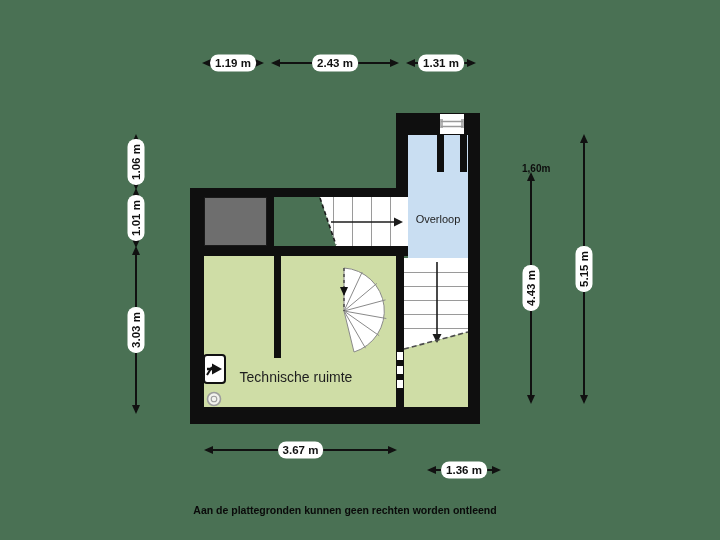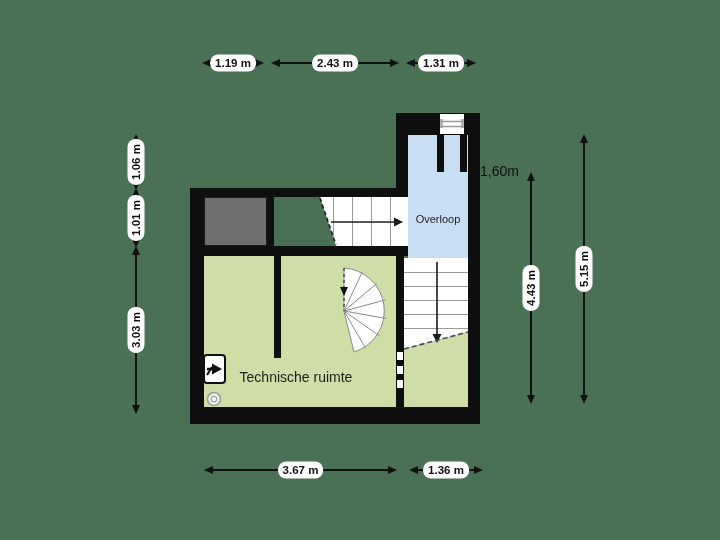--- a/index.html
+++ b/index.html
@@ -27,21 +27,21 @@
   .dim-v .ah-b{position:absolute; bottom:-1px; left:4px; width:0; height:0;
     border-left:4px solid transparent; border-right:4px solid transparent; border-top:9px solid #111;}
   .dim-label{position:absolute; left:50%; top:50%; transform:translate(-50%,-50%);
     background:#fff; border-radius:8px; padding:0 5px; height:17px; line-height:17px;
     font-size:11.5px; font-weight:bold; color:#111; white-space:nowrap;}
   .dim-v .dim-label{transform:translate(-50%,-50%) rotate(-90deg);}
   .tread-v{position:absolute; top:0; width:1px; height:49px; background:#9a9a9a;}
   .tread-h{position:absolute; left:0; width:64px; height:1px; background:#9a9a9a;}
   .opening-dashes{position:absolute;
     background:repeating-linear-gradient(180deg,#ffffff 0 8px,transparent 8px 14px);}
-  .headroom{position:absolute; font-size:14px; font-weight:normal; color:#0d0d0d; white-space:nowrap;}
+  .headroom{position:absolute; font-size:10px; font-weight:bold; color:#0d0d0d; white-space:nowrap;padding-left:42px;}
   .footer{position:absolute; text-align:center; color:#0a0a0a;
     font-size:10.5px; font-weight:bold; line-height:1.25; white-space:nowrap;}
 </style>
 </head>
 <body>
 
 <div id="stage">
 
   <div class="floor" style="left:204px; top:197px; width:63px; height:49px; background:#6e6e6e; border:1px solid #1a1a1a; box-sizing:border-box;"></div>
 
@@ -180,29 +180,30 @@
     <div class="ah-b"></div>
     <div class="dim-label">4.43 m</div>
   </div>
   <div class="dim-v" style="left:576px; top:135px; height:268px;">
     <div class="line"></div>
     <div class="ah-t"></div>
     <div class="ah-b"></div>
     <div class="dim-label">5.15 m</div>
   </div>
 
-  <div class="dim-h" style="left:205px; top:462px; width:191px;">
+  <div class="dim-h" style="left:205px; top:442px; width:191px;">
     <div class="line"></div>
     <div class="ah-l"></div>
     <div class="ah-r"></div>
     <div class="dim-label">3.67 m</div>
   </div>
-  <div class="dim-h" style="left:410px; top:462px; width:72px;text-decoration:underline;">
+  <div class="dim-h" style="left:428px; top:462px; width:72px;text-decoration:underline;">
     <div class="line"></div>
     <div class="ah-l"></div>
     <div class="ah-r"></div>
     <div class="dim-label">1.36 m</div>
   </div>
 
   <div class="footer" style="left:175px; top:504px; width:340px;">
+    <div>Aan de plattegronden kunnen geen rechten worden ontleend</div>
   </div>
 
 </div>
 
 </body></html>

